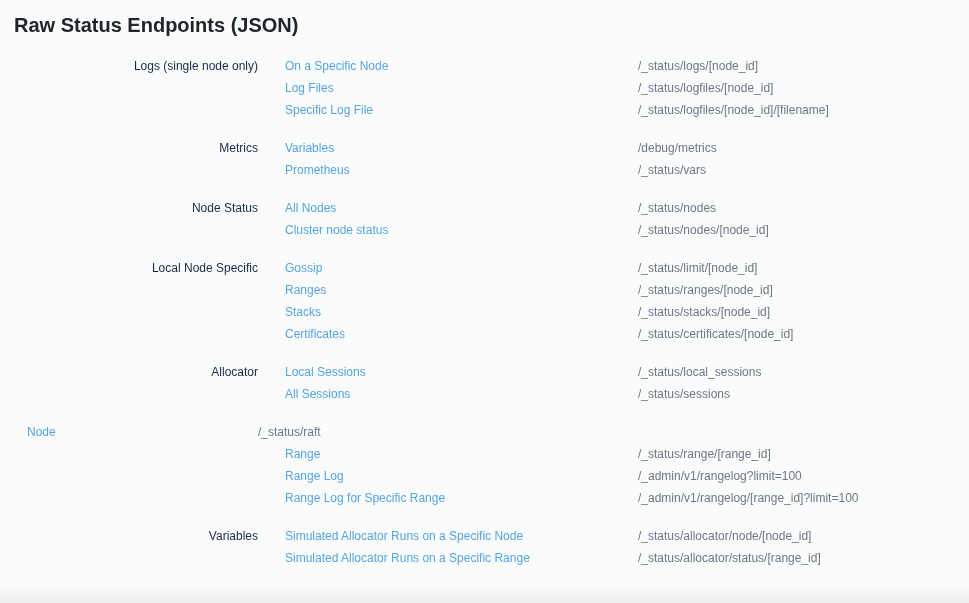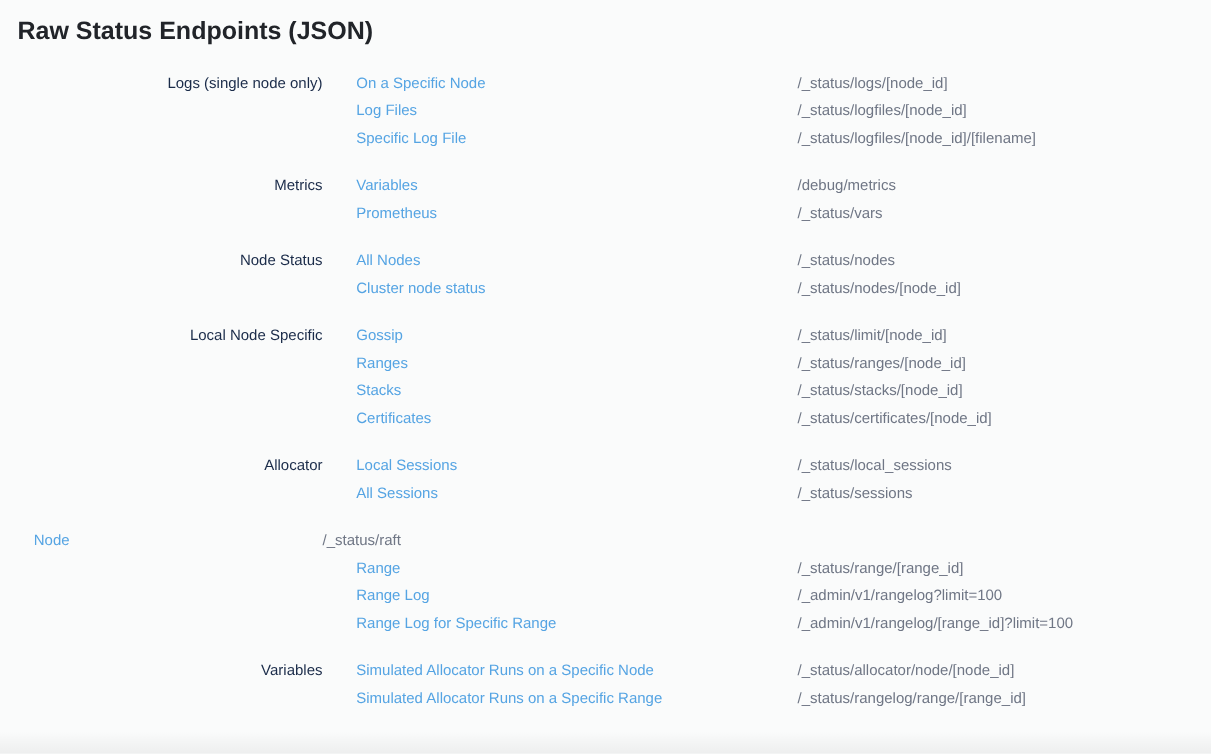--- a/index.html
+++ b/index.html
@@ -153,17 +153,17 @@
       </div>
       <div class="group">
         <div class="row">
           <div class="cell cat">Variables</div>
           <a class="cell link" href="#">Simulated Allocator Runs on a Specific Node</a>
           <div class="cell url">/_status/allocator/node/[node_id]</div>
         </div>
         <div class="row">
           <div class="cell cat"></div>
           <a class="cell link" href="#">Simulated Allocator Runs on a Specific Range</a>
-          <div class="cell url">/_status/rangelog/range/[range_id]</div>
+          <div class="cell url">/_status/allocator/status/[range_id]</div>
         </div>
       </div>
     </div>
 </div>
 
 </body></html>

